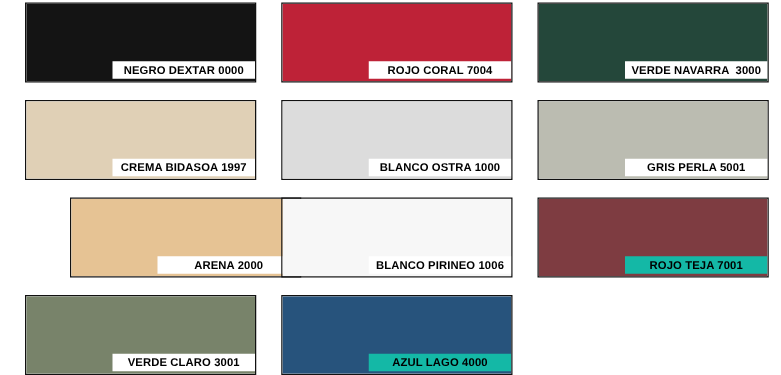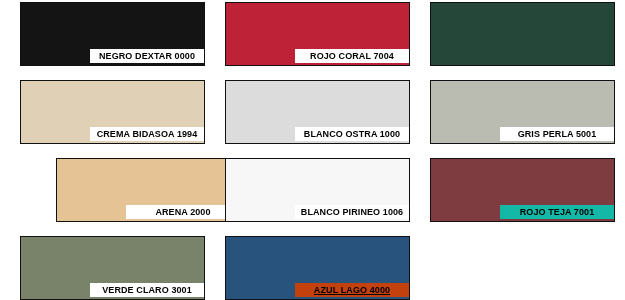--- a/index.html
+++ b/index.html
@@ -70,24 +70,25 @@
     <div class="swatch-cell" style="border-color: rgb(17, 17, 17);">
       <div class="swatch-fill" style="background: rgb(20, 20, 20);"></div>
       <div class="swatch-label" style="background: rgb(255, 255, 255); color: rgb(0, 0, 0);">NEGRO DEXTAR 0000</div>
     </div>
     <div class="swatch-cell" style="border-color: rgb(17, 17, 17);">
       <div class="swatch-fill" style="background: rgb(190, 34, 55);"></div>
       <div class="swatch-label" style="background: rgb(255, 255, 255); color: rgb(0, 0, 0); margin-top: 30px;">ROJO CORAL 7004</div>
     </div>
     <div class="swatch-cell" style="border-color: rgb(17, 17, 17);">
       <div class="swatch-fill" style="background: rgb(36, 71, 58);"></div>
+      <div class="swatch-label" style="background: rgb(255, 255, 255); color: rgb(0, 0, 0);">VERDE NAVARRA  3000</div>
     </div>
     <div class="swatch-cell" style="border-color: rgb(17, 17, 17);">
       <div class="swatch-fill" style="background: rgb(224, 208, 182);"></div>
-      <div class="swatch-label" style="background: rgb(255, 255, 255); color: rgb(0, 0, 0);">CREMA BIDASOA 1994</div>
+      <div class="swatch-label" style="background: rgb(255, 255, 255); color: rgb(0, 0, 0);">CREMA BIDASOA 1997</div>
     </div>
     <div class="swatch-cell" style="border-color: rgb(17, 17, 17);">
       <div class="swatch-fill" style="background: rgb(220, 220, 220);"></div>
       <div class="swatch-label" style="background: rgb(255, 255, 255); color: rgb(0, 0, 0);">BLANCO OSTRA 1000</div>
     </div>
     <div class="swatch-cell" style="border-color: rgb(17, 17, 17);">
       <div class="swatch-fill" style="background: rgb(187, 188, 177);"></div>
       <div class="swatch-label" style="background: rgb(255, 255, 255); color: rgb(0, 0, 0);">GRIS PERLA 5001</div>
     </div>
     <div class="swatch-cell" style="border-color: rgb(17, 17, 17); margin-left: 36px;">
@@ -101,15 +102,15 @@
     <div class="swatch-cell" style="border-color: rgb(17, 17, 17);">
       <div class="swatch-fill" style="background: rgb(126, 60, 65);"></div>
       <div class="swatch-label" style="background: #14b8a6; color: rgb(0, 0, 0);">ROJO TEJA 7001</div>
     </div>
     <div class="swatch-cell" style="border-color: rgb(17, 17, 17);">
       <div class="swatch-fill" style="background: rgb(120, 131, 106);"></div>
       <div class="swatch-label" style="background: rgb(255, 255, 255); color: rgb(0, 0, 0);">VERDE CLARO 3001</div>
     </div>
     <div class="swatch-cell" style="border-color: rgb(17, 17, 17);">
       <div class="swatch-fill" style="background: rgb(39, 83, 124);"></div>
-      <div class="swatch-label" style="background: #c2410c; color: rgb(0, 0, 0); text-decoration: underline;">AZUL LAGO 4000</div>
+      <div class="swatch-label" style="background: #14b8a6; color: rgb(0, 0, 0);">AZUL LAGO 4000</div>
     </div>
   </div>
 
 </body></html>

